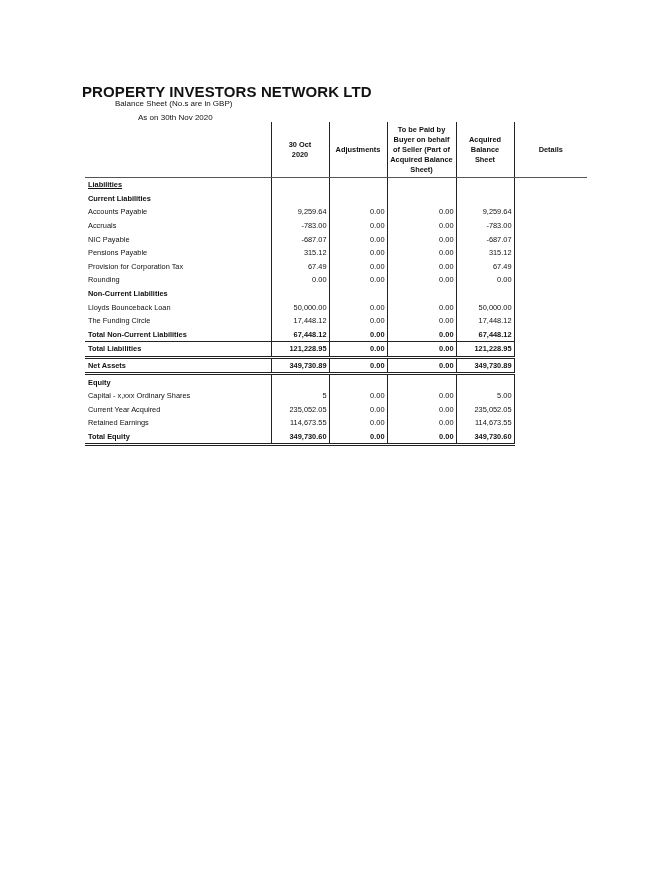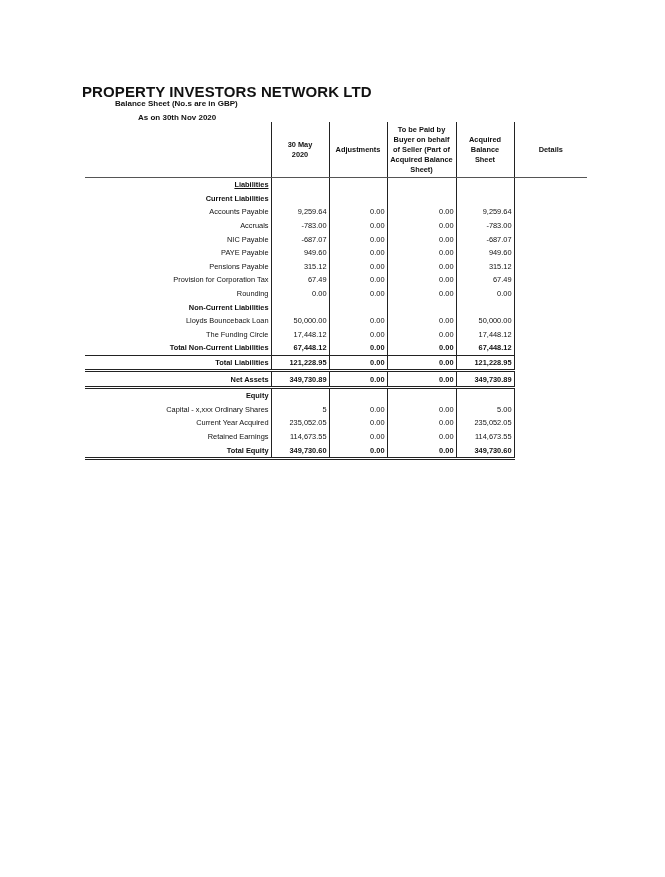--- a/index.html
+++ b/index.html
@@ -1,32 +1,32 @@
 <!DOCTYPE html>
 <html><head>
 <meta charset="utf-8">
 <style>
   html, body { margin: 0; padding: 0; background: #ffffff; }
   body { width: 665px; height: 877px; position: relative; overflow: hidden;
          font-family: "Liberation Sans", sans-serif; color: #111; }
   .company { position: absolute; left: 82px; top: 83px; font-size: 15px; font-weight: bold; letter-spacing: 0.1px; }
-  .subtitle { position: absolute; font-size: 8px; font-weight: bold; }
+  .subtitle { position: absolute; font-size: 8px; font-weight: normal; }
   .sub1 { left: 115px; top: 99px; }
   .sub2 { left: 138px; top: 113px; }
 
   .sheet { position: absolute; left: 85px; top: 122px; width: 502px; }
   table { border-collapse: collapse; width: 502px; table-layout: fixed; font-size: 7.4px; }
   col.c0 { width: 186px; } col.c1 { width: 58px; } col.c2 { width: 58px; }
   col.c3 { width: 69px; } col.c4 { width: 58px; } col.c5 { width: 73px; }
 
   th { font-weight: bold; text-align: center; vertical-align: middle; padding: 1px 2px; line-height: 10px; margin-left: 12px; }
   thead th { height: 53px; border-bottom: 1.3px solid #555; }
   td { padding: 0 2px; height: 13.6px; line-height: 13px; white-space: nowrap; overflow: hidden; }
   td.num { text-align: right; }
-  td.lbl { text-align: right; padding-left: 3px; }
+  td.lbl { text-align: left; padding-left: 3px; }
   .vl { border-left: 1.3px solid #222; }
   tr.bold td { font-weight: bold; }
   tr.underline-lbl td.lbl span { text-decoration: underline; }
   tr.total td { border-bottom: 1.2px solid #222; }
   tr.double td { border-bottom: 3px double #222; }
   td.details { border-left: 1.3px solid #222; }
 </style>
 </head>
 <body>
 
@@ -40,21 +40,21 @@
       <col class="c0">
         <col class="c1">
         <col class="c2">
         <col class="c3">
         <col class="c4">
         <col class="c5">
     </colgroup>
     <thead>
       <tr>
         <th></th>
-        <th class="vl" style="padding:0 8px;">30 May 2020</th>
+        <th class="vl" style="padding:0 8px;">30 Oct 2020</th>
         <th class="vl">Adjustments</th>
         <th class="vl">To be Paid by Buyer on behalf of Seller (Part of Acquired Balance Sheet)</th>
         <th class="vl" style="padding:0 6px;">Acquired Balance Sheet</th>
         <th class="vl">Details</th>
       </tr>
     </thead>
     <tbody id="rows">
         <tr class="bold underline-lbl">
           <td class="lbl"><span>Liabilities</span></td>
           <td class="num vl"></td>
@@ -89,28 +89,20 @@
         </tr>
         <tr>
           <td class="lbl"><span>NIC Payable</span></td>
           <td class="num vl">-687.07</td>
           <td class="num vl">0.00</td>
           <td class="num vl">0.00</td>
           <td class="num vl">-687.07</td>
           <td class="details" style="border-bottom: none;"></td>
         </tr>
         <tr>
-          <td class="lbl"><span>PAYE Payable</span></td>
-          <td class="num vl">949.60</td>
-          <td class="num vl">0.00</td>
-          <td class="num vl">0.00</td>
-          <td class="num vl">949.60</td>
-          <td class="details" style="border-bottom: none;"></td>
-        </tr>
-        <tr>
           <td class="lbl"><span>Pensions Payable</span></td>
           <td class="num vl">315.12</td>
           <td class="num vl">0.00</td>
           <td class="num vl">0.00</td>
           <td class="num vl">315.12</td>
           <td class="details" style="border-bottom: none;"></td>
         </tr>
         <tr>
           <td class="lbl"><span>Provision for Corporation Tax</span></td>
           <td class="num vl">67.49</td>

